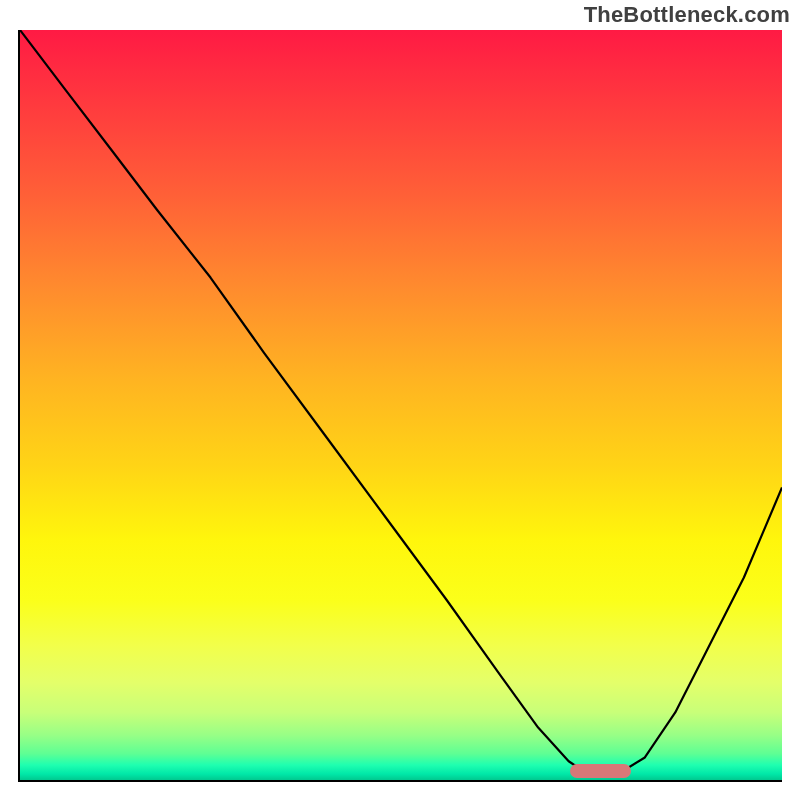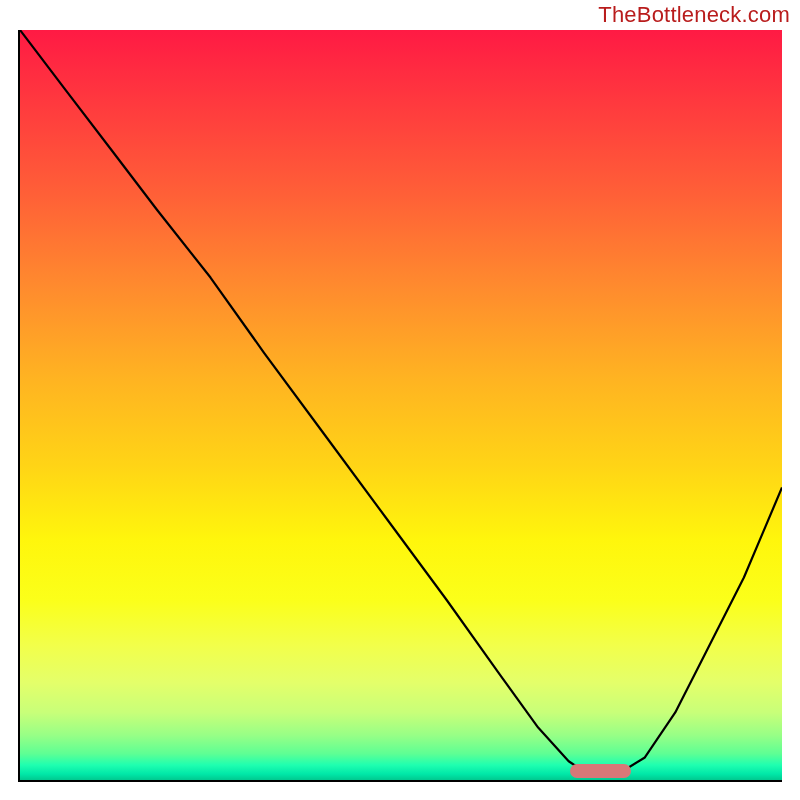--- a/index.html
+++ b/index.html
@@ -14,22 +14,22 @@
   .container {
     position: relative;
     width: 800px;
     height: 800px;
   }
   .watermark {
     position: absolute;
     top: 2px;
     right: 10px;
     font-size: 22px;
-    font-weight: 400;
-    color: #b91c1c;
+    font-weight: 700;
+    color: #404040;
     letter-spacing: 0.2px;
   }
   .plot {
     position: absolute;
     left: 18px;
     top: 30px;
     width: 764px;
     height: 752px;
     border-left: 2.5px solid #000;
     border-bottom: 2.5px solid #000;

